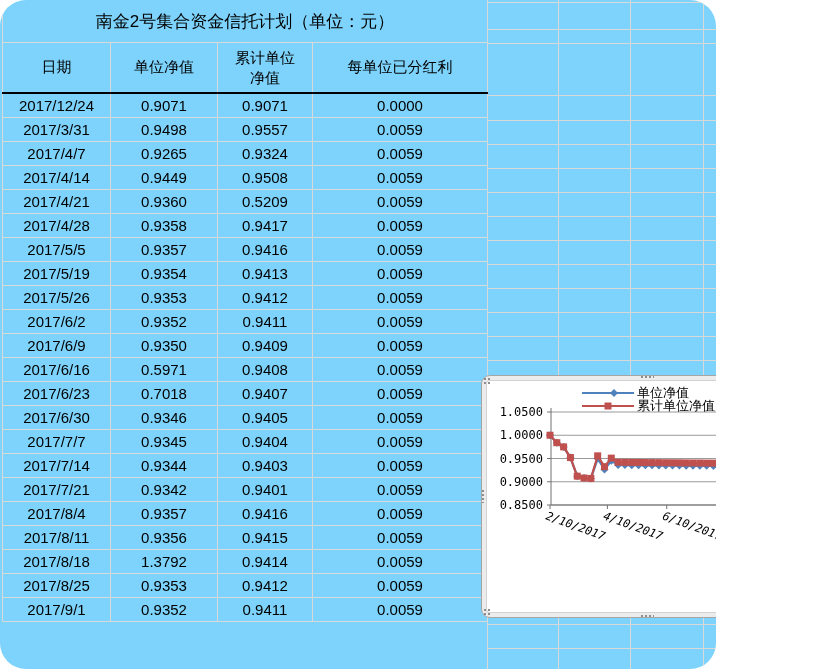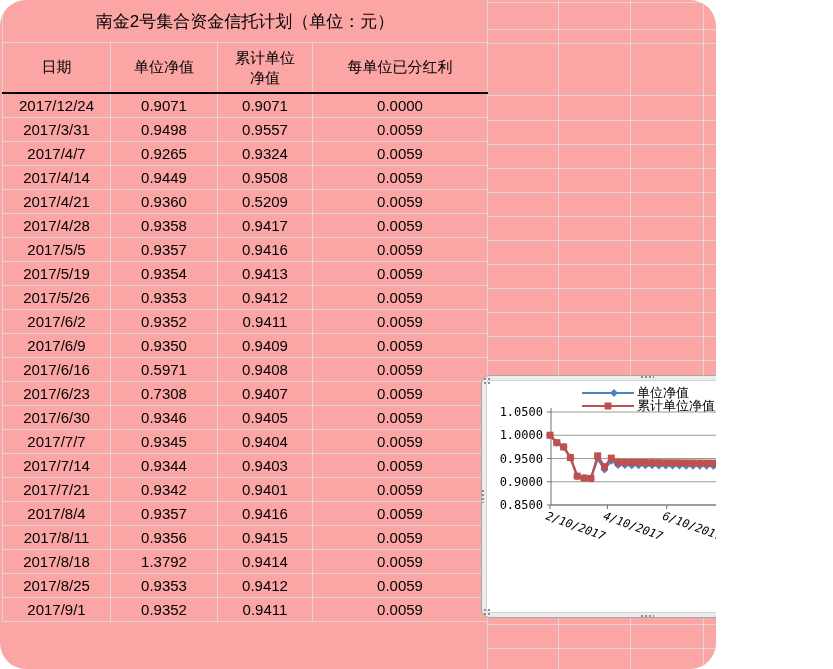--- a/index.html
+++ b/index.html
@@ -1,18 +1,18 @@
 <!DOCTYPE html>
 <html><head>
 <meta charset="utf-8">
 <style>
   html,body{margin:0;padding:0;background:#fff;}
   .sheet{
     position:relative; width:716px; height:669px; overflow:hidden;
-    background:#fca5a5; font-family:"Liberation Sans", sans-serif; color:#000;border-radius:26px;
+    background:#7dd3fc; font-family:"Liberation Sans", sans-serif; color:#000;border-radius:26px;
   }
   
   table.datatable{
     position:absolute; left:2px; top:0; width:485px;
     border-collapse:collapse; table-layout:fixed; z-index:2;
   }
   table.datatable td, table.datatable th{
     border:1px solid #d9d9d9; padding:0; text-align:center; vertical-align:middle;
     font-weight:400; overflow:hidden; white-space:nowrap; background:transparent;
   }
@@ -176,21 +176,21 @@
           <td>0.0059</td>
         </tr>
         <tr>
           <td>2017/6/16</td>
           <td>0.5971</td>
           <td>0.9408</td>
           <td>0.0059</td>
         </tr>
         <tr>
           <td>2017/6/23</td>
-          <td>0.7308</td>
+          <td>0.7018</td>
           <td>0.9407</td>
           <td>0.0059</td>
         </tr>
         <tr>
           <td>2017/6/30</td>
           <td>0.9346</td>
           <td>0.9405</td>
           <td>0.0059</td>
         </tr>
         <tr>

